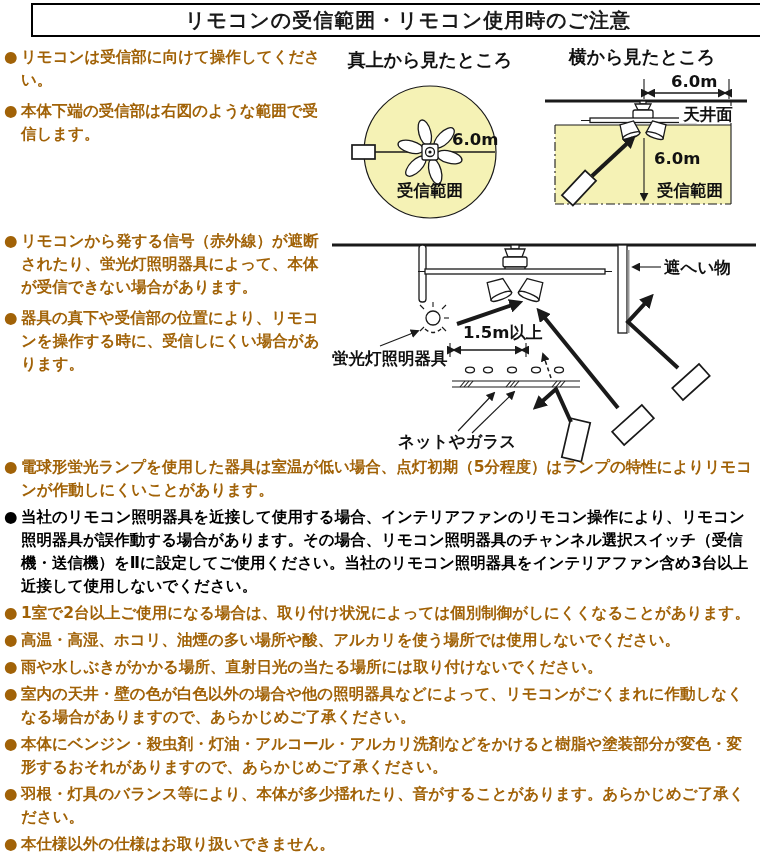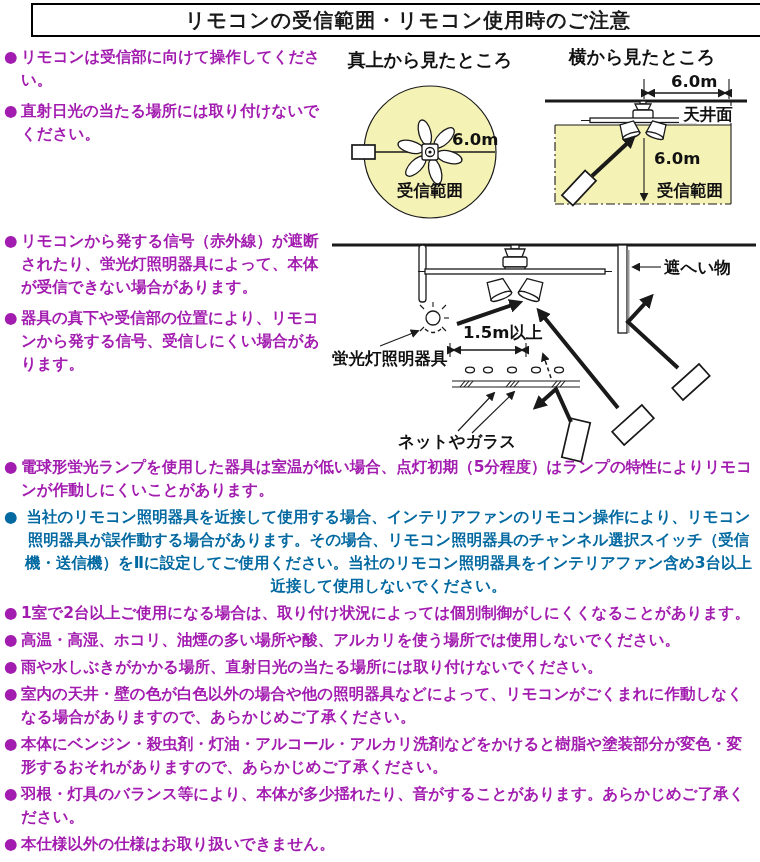--- a/index.html
+++ b/index.html
@@ -8,24 +8,24 @@
     font-family:"DejaVu Sans","Liberation Sans",sans-serif;color:#1a1a1a;
   }
   .titlebox{
     position:absolute;left:3px;top:3px;width:750px;height:30px;
     border:2px solid #000;display:flex;align-items:center;justify-content:center;
     font-size:20px;font-weight:bold;letter-spacing:1px;background:#fff;margin-left:28px;
   }
   .notes{position:absolute;}
   .note{
     position:relative;padding-left:17px;font-size:15.5px;line-height:23px;
-    font-weight:bold;margin-bottom:4px;color:#a21caf;
+    font-weight:bold;margin-bottom:4px;color:#a16207;
   }
   .note::before{content:"●";position:absolute;left:0;top:0;}
-  .note.black{color:#0369a1;text-align:center;}
+  .note.black{color:#000000;}
   .notes.colL{width:328px;left:4px;}
   .notes.colL .note{margin-bottom:8px;}
   .notes.full{left:4px;width:752px;top:456px;}
   svg{position:absolute;overflow:visible;}
   svg text{font-weight:bold;fill:#111;font-family:"DejaVu Sans","Liberation Sans",sans-serif;}
   .dtitle{font-size:18px;}
   .dlabel{font-size:16.5px;}
   .ln{stroke:#1a1a1a;fill:none;stroke-width:1.2px;}
   .ln15{stroke:#1a1a1a;fill:none;stroke-width:1.7px;}
   .ln3{stroke:#1a1a1a;fill:none;stroke-width:3px;}
@@ -39,26 +39,26 @@
 </style>
 </head>
 <body>
 
 <div class="titlebox">
   <span>リモコンの受信範囲・リモコン使用時のご注意</span>
 </div>
 
 <div class="notes colL" style="top:46px">
   <div class="note">リモコンは受信部に向けて操作してください。</div>
-  <div class="note">直射日光の当たる場所には取り付けないでください。</div>
+  <div class="note">本体下端の受信部は右図のような範囲で受信します。</div>
 </div>
 
 <div class="notes colL" style="top:230px">
   <div class="note">リモコンから発する信号（赤外線）が遮断されたり、蛍光灯照明器具によって、本体が受信できない場合があります。</div>
-  <div class="note">器具の真下や受信部の位置により、リモコンから発する信号、受信しにくい場合があります。</div>
+  <div class="note">器具の真下や受信部の位置により、リモコンを操作する時に、受信しにくい場合があります。</div>
 </div>
 
 <svg style="left:330px;top:42px" width="215" height="183" viewBox="0 0 215 183">
   <text x="100" y="24" text-anchor="middle" class="dtitle">真上から見たところ</text>
   <circle cx="100" cy="110" r="66" class="range ln"></circle>
   <line x1="45" y1="110" x2="165" y2="110" class="ln15"></line>
   <rect x="22" y="103" width="23" height="14" class="shp15"></rect>
   <g transform="translate(100,110)">
     <ellipse cx="20" cy="0" rx="13" ry="6" class="shp" transform="rotate(15)"></ellipse>
     <ellipse cx="20" cy="0" rx="13" ry="6" class="shp" transform="rotate(75)"></ellipse>

